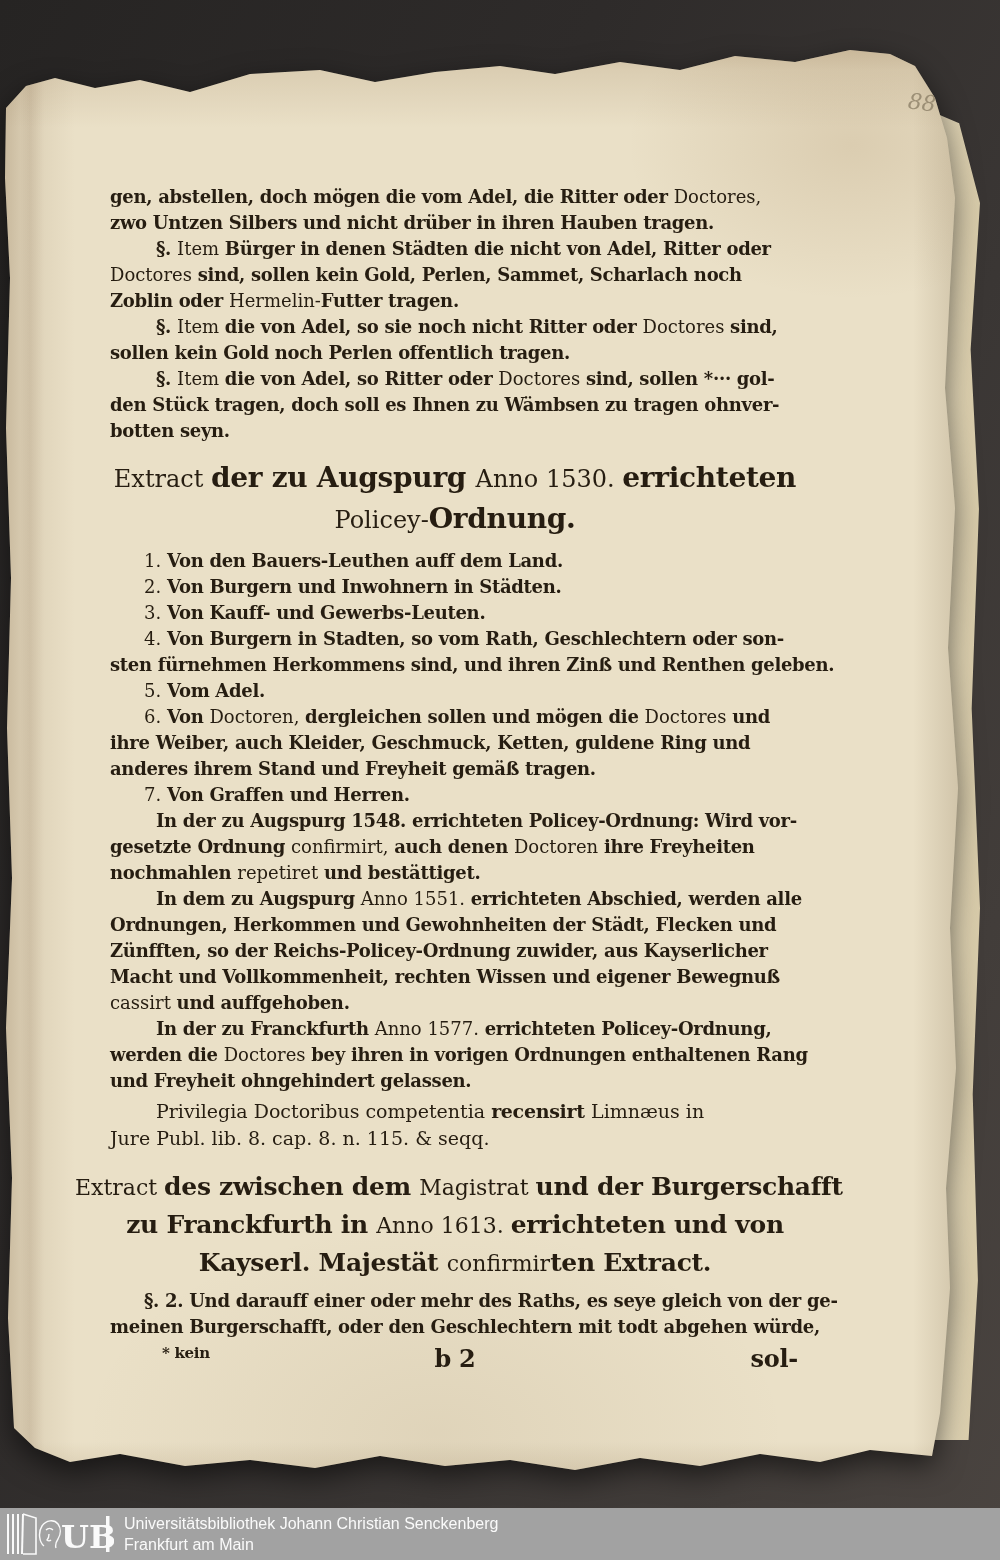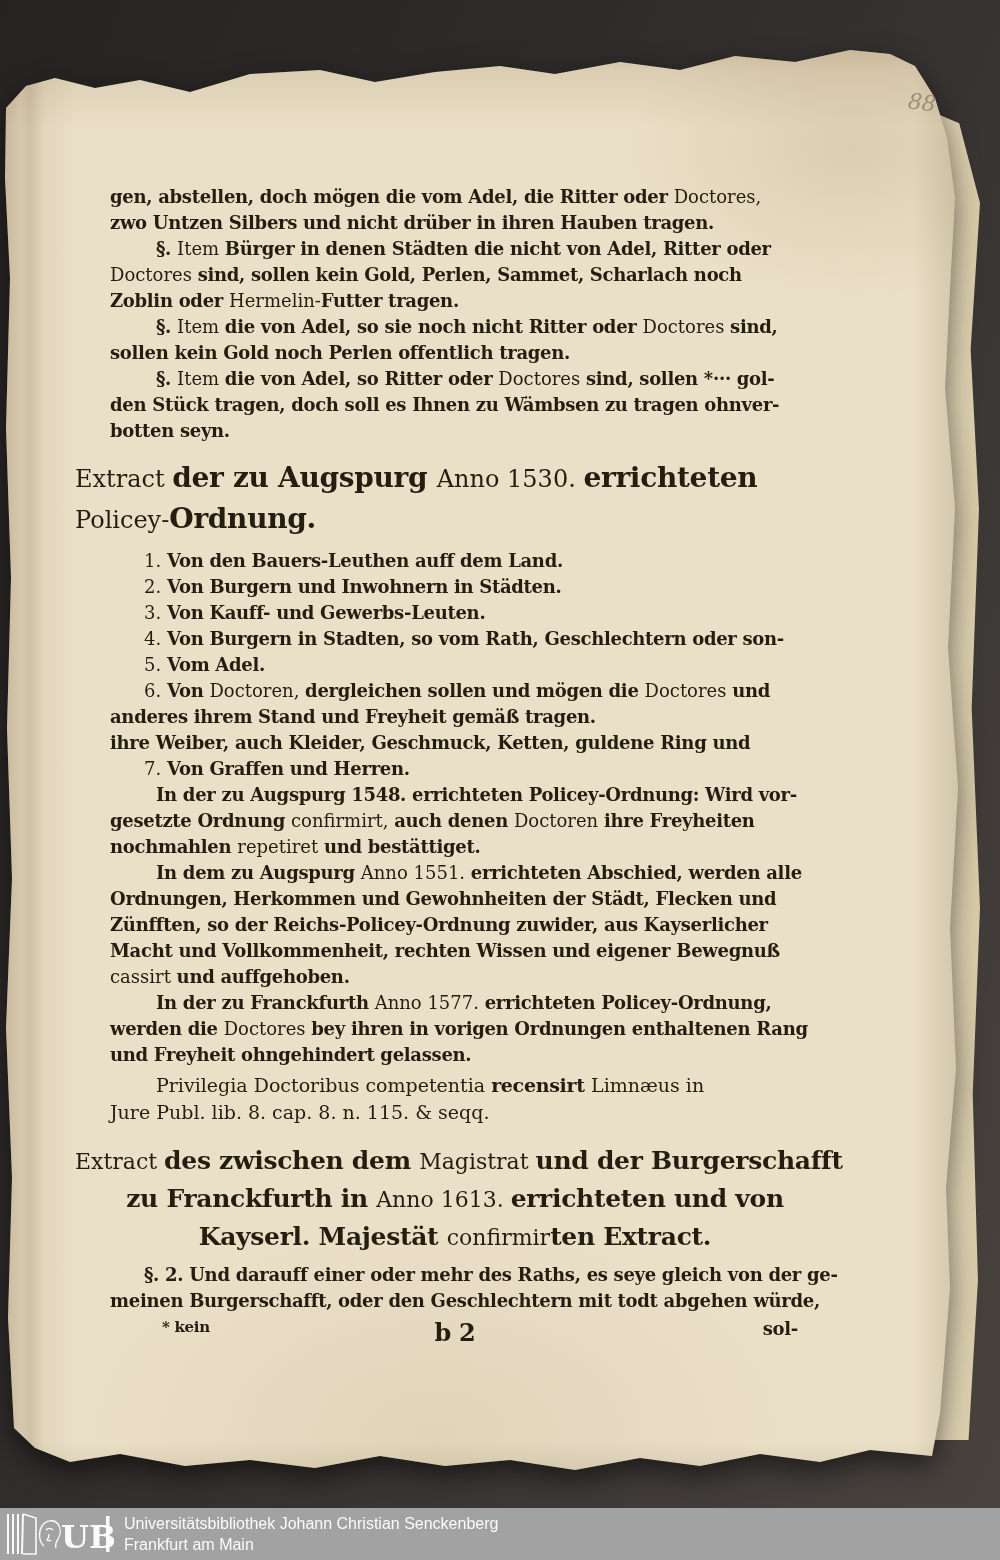--- a/index.html
+++ b/index.html
@@ -39,30 +39,30 @@
     position:absolute;left:110px;top:156px;width:690px;color:#261d11;
   }
   .line{display:block;white-space:nowrap;}
   .fr{font-family:"DejaVu Serif",serif;font-weight:700;letter-spacing:-0.3px;}
   .an{font-family:"DejaVu Serif",serif;font-weight:400;}
   .para .line{font-size:18px;line-height:26px;}
   .latin .line{font-size:19px;line-height:27px;}
   .latin{margin-top:4px;}
   .ind1{padding-left:46px;}
   .ind2{padding-left:34px;}
-  .heading1{margin:14px 0 8px -35px;width:760px;}
+  .heading1{margin:14px 0 8px -35px;width:760px;text-align:center;}
   .heading1 .line{font-size:28px;line-height:40px;white-space:nowrap;}
   .heading1 .an{font-size:24px;}
   .heading2{margin:16px 9px 6px -35px;width:760px;text-align:center;}
   .heading2 .line{font-size:25px;line-height:37px;white-space:nowrap;}
   .heading2 .an{font-size:22px;}
   .catchline{position:relative;height:26px;margin-top:4px;font-weight:700;}
   .cl-left{position:absolute;left:52px;font-size:15px;font-weight:700;}
   .cl-center{position:absolute;left:50%;transform:translateX(-50%);font-size:24px;font-weight:700;}
-  .cl-right{position:absolute;right:2px;font-size:18px;font-weight:700;}
+  .cl-right{position:absolute;right:2px;font-size:24px;font-weight:700;}
   .footer-bar{
     position:absolute;left:0;top:1508px;width:1000px;height:52px;
     background:#a2a2a2;z-index:5;
   }
   .footer-logo{position:absolute;left:6px;top:4px;width:108px;height:44px;}
   .footer-text{
     position:absolute;left:124px;top:5px;color:#fafafa;
     font-family:"Liberation Sans",sans-serif;font-size:16px;line-height:21px;
   }
   .shadow-wrap{filter:drop-shadow(0 10px 14px rgba(0,0,0,.55));position:absolute;inset:0;z-index:2;}
@@ -103,28 +103,29 @@
           <div class="line ind2"><span class="an">1. </span><span class="fr">Von den Bauers-Leuthen auff dem Land.</span></div>
         </div>
         <div class="block para">
           <div class="line ind2"><span class="an">2. </span><span class="fr">Von Burgern und Inwohnern in Städten.</span></div>
         </div>
         <div class="block para">
           <div class="line ind2"><span class="an">3. </span><span class="fr">Von Kauff- und Gewerbs-Leuten.</span></div>
         </div>
         <div class="block para">
           <div class="line ind2"><span class="an">4. </span><span class="fr">Von Burgern in Stadten, so vom Rath, Geschlechtern oder son-</span></div>
+          <div class="line"><span class="fr">sten fürnehmen Herkommens sind, und ihren Zinß und Renthen geleben.</span></div>
         </div>
         <div class="block para">
           <div class="line ind2"><span class="an">5. </span><span class="fr">Vom Adel.</span></div>
         </div>
         <div class="block para">
           <div class="line ind2"><span class="an">6. </span><span class="fr">Von </span><span class="an">Doctoren, </span><span class="fr">dergleichen sollen und mögen die </span><span class="an">Doctores </span><span class="fr">und</span></div>
+          <div class="line"><span class="fr">ihre Weiber, auch Kleider, Geschmuck, Ketten, guldene Ring und</span></div>
           <div class="line"><span class="fr">anderes ihrem Stand und Freyheit gemäß tragen.</span></div>
-          <div class="line"><span class="fr">ihre Weiber, auch Kleider, Geschmuck, Ketten, guldene Ring und</span></div>
         </div>
         <div class="block para">
           <div class="line ind2"><span class="an">7. </span><span class="fr">Von Graffen und Herren.</span></div>
         </div>
         <div class="block para">
           <div class="line ind1"><span class="fr">In der zu Augspurg 1548. errichteten Policey-Ordnung: Wird vor-</span></div>
           <div class="line"><span class="fr">gesetzte Ordnung </span><span class="an">confirmirt, </span><span class="fr">auch denen </span><span class="an">Doctoren </span><span class="fr">ihre Freyheiten</span></div>
           <div class="line"><span class="fr">nochmahlen </span><span class="an">repetiret </span><span class="fr">und bestättiget.</span></div>
         </div>
         <div class="block para">

